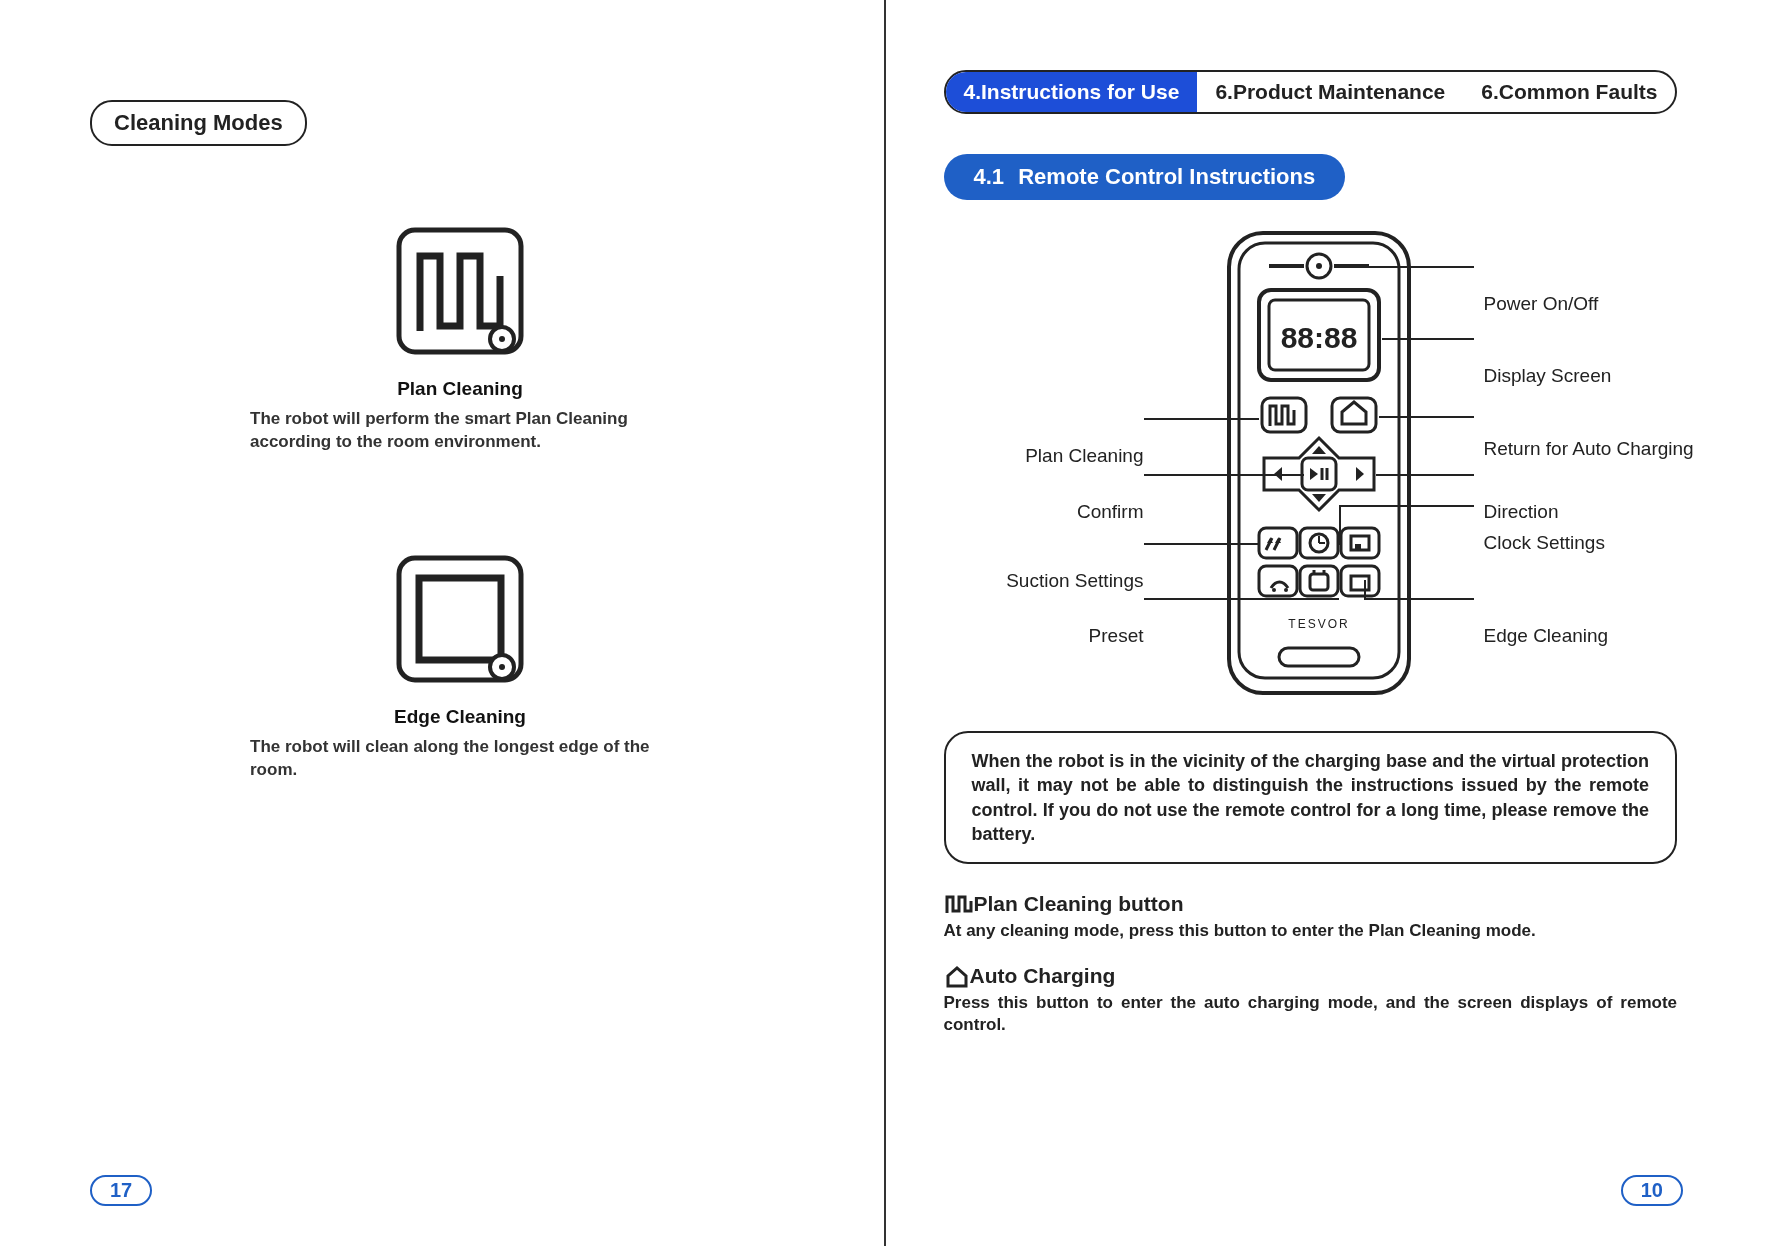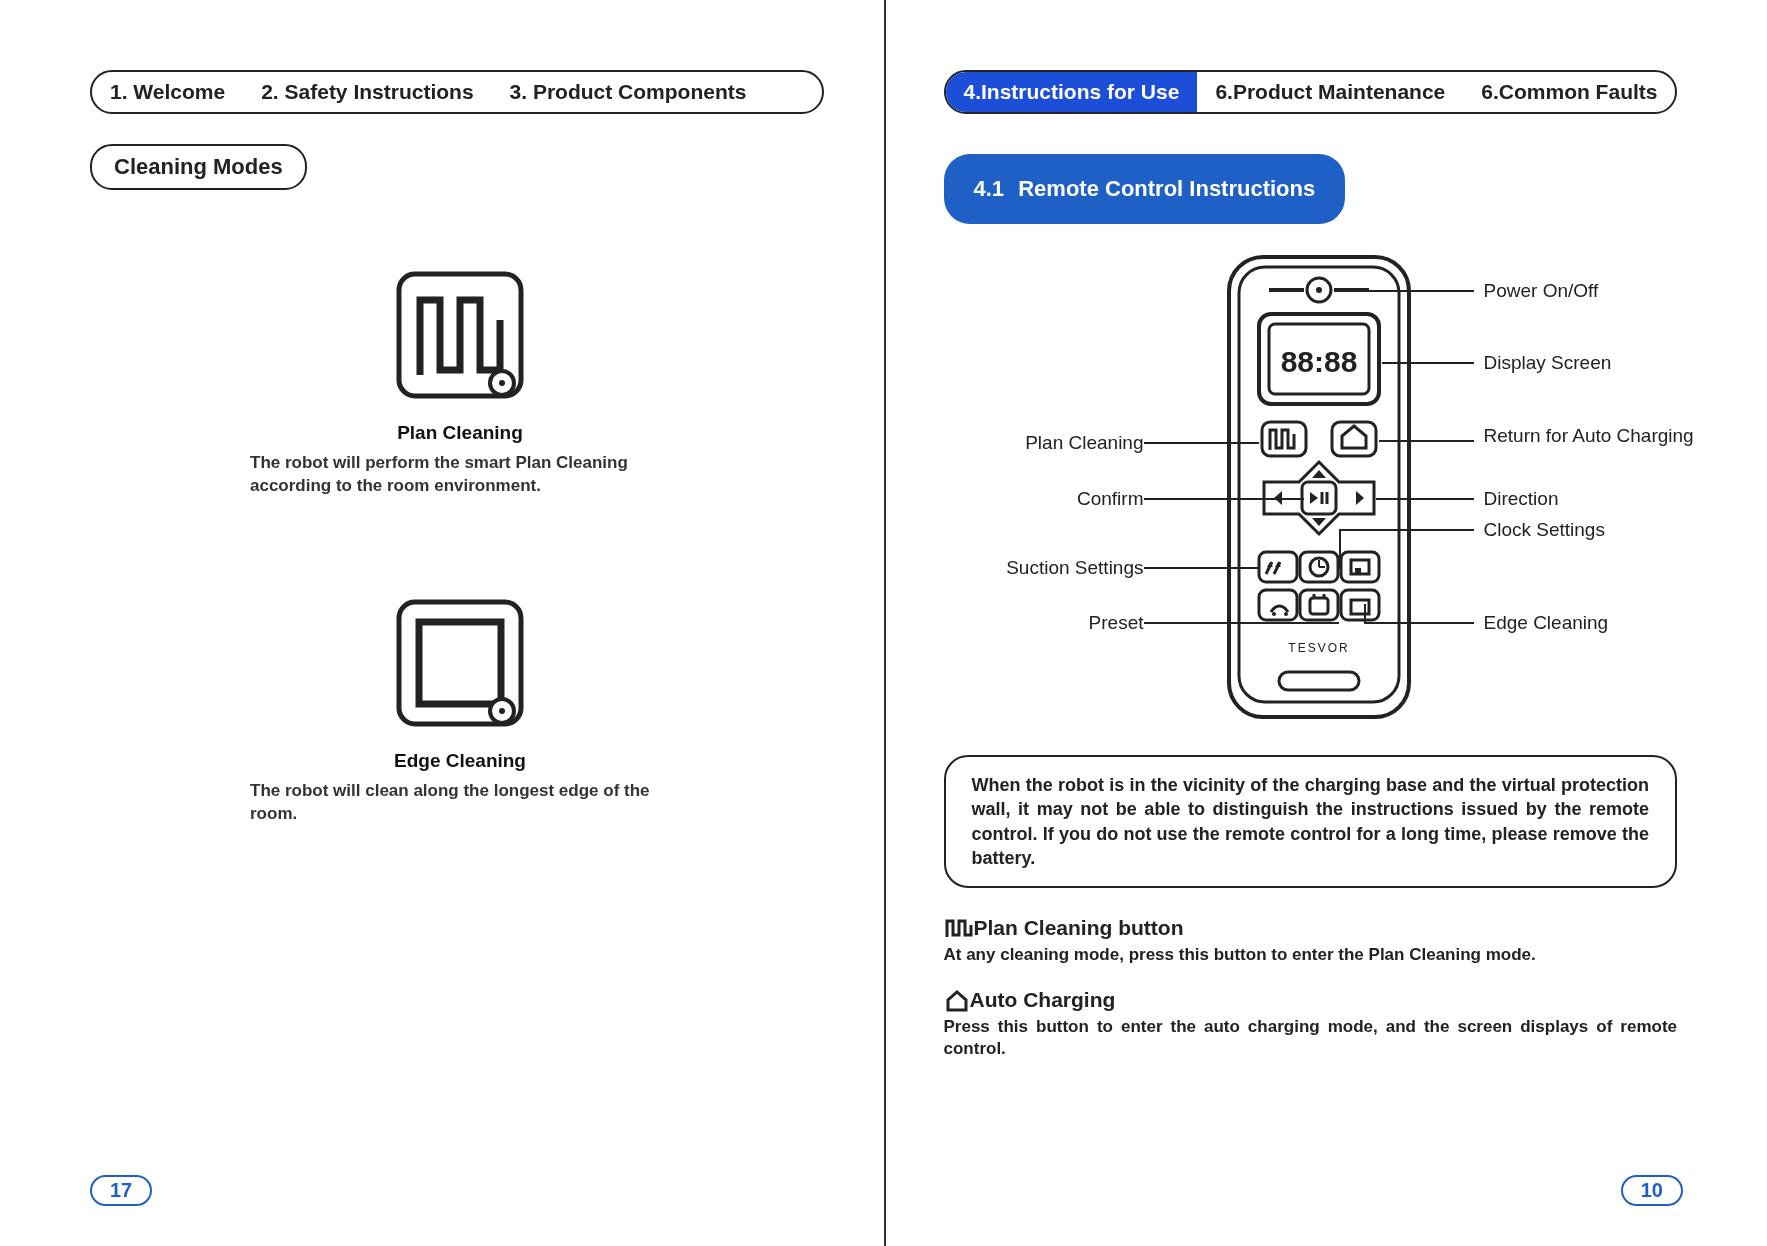--- a/index.html
+++ b/index.html
@@ -59,21 +59,21 @@
     padding: 8px 22px;
     font-weight: bold;
     font-size: 22px;
     margin-top: 30px;
   }
   .bluepill {
     display: inline-block;
     background: #1f60c6;
     color: #fff;
     border-radius: 26px;
-    padding: 22px 30px;
+    padding: 10px 30px;
     font-weight: bold;
     font-size: 22px;
     margin-top: 40px;
   }
   .bluepill .num { margin-right: 8px; }
 
   
   .mode {
     margin-top: 80px;
     display: flex;
@@ -108,20 +108,21 @@
     position: absolute;
     left: 280px;
     top: 0;
   }
   .callout {
     position: absolute;
     font-size: 19px;
     font-weight: 500;
     color: #222;
     white-space: nowrap;
+    margin-top: 37px;
   }
   .callout.right { text-align: left; }
   .callout.left  { text-align: right; }
   .callline {
     position: absolute;
     height: 2px;
     background: #222;
   }
 
   
@@ -165,25 +166,20 @@
     font-size: 20px;
   }
   .pagenum.left  { left: 90px; }
   .pagenum.right { right: 84px; }
 </style>
 </head>
 <body>
 
 <div class="page left">
 
-  <div class="tabbar">
-    <div class="tab">1. Welcome</div>
-    <div class="tab">2. Safety Instructions</div>
-    <div class="tab">3. Product Components</div>
-  </div>
 
   <div class="pill">Cleaning Modes</div>
 
   
   <div class="mode">
     <svg width="130" height="130" viewBox="0 0 130 130">
       <rect x="4" y="4" width="122" height="122" rx="16" fill="none" stroke="#222" stroke-width="5"></rect>
       <path d="M25 105 L25 30 L45 30 L45 100 L65 100 L65 30 L85 30 L85 100 L105 100 L105 50" fill="none" stroke="#222" stroke-width="7"></path>
       <circle cx="107" cy="113" r="12" fill="#fff" stroke="#222" stroke-width="4"></circle>
       <circle cx="107" cy="113" r="3" fill="#222"></circle>

